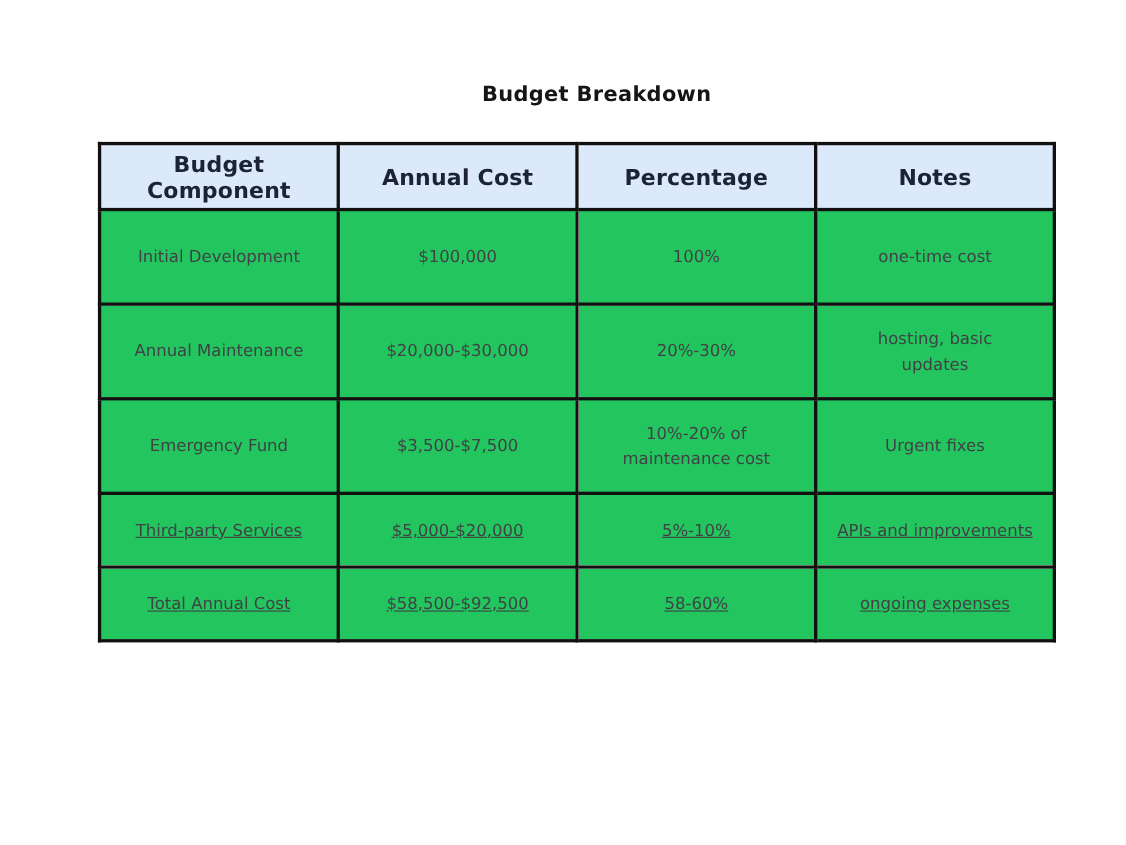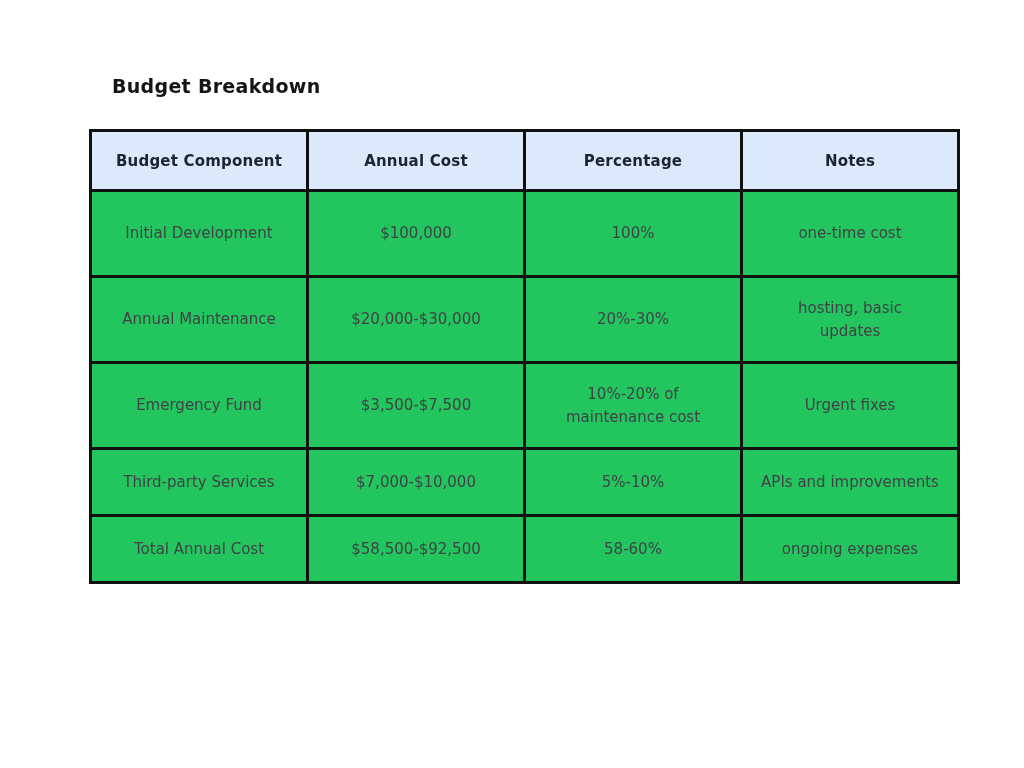--- a/index.html
+++ b/index.html
@@ -10,25 +10,25 @@
     width: 1024px;
     height: 768px;
     background: #ffffff;
     position: relative;
     overflow: hidden;
     font-family: "DejaVu Sans", "Liberation Sans", sans-serif;
   }
   .page-title {
     position: absolute;
     top: 75px;
-    left: 76px;
+    left: 89px;
     width: 871px;
     padding-left: 36px;
     box-sizing: border-box;
-    text-align: left;
+    text-align: center;
     font-size: 19px;
     font-weight: 700;
     letter-spacing: 0.3px;
     color: #151515;
   }
   table.budget-table {
     position: absolute;
     left: 89px;
     top: 129px;
     width: 871px;
@@ -40,34 +40,34 @@
     border: 3px solid #101010;
     text-align: center;
     vertical-align: middle;
     white-space: pre-line;
     padding: 2px 10px;
     overflow: hidden;
   }
   .budget-table th {
     background: #dbe9fa;
     color: #1c2333;
-    font-size: 15px;
+    font-size: 20px;
     font-weight: 700;
     letter-spacing: 0.2px;
     height: 53px;
     margin-left: 45px;
   }
   .budget-table td {
     background: #22c55e;
     color: #404246;
     font-size: 15px;
     line-height: 23px;
   }
   tr.row-tall td { height: 79px; }
-  tr.row-short td { height: 60px; }
+  tr.row-short td { height: 60px; text-decoration: underline; }
 </style>
 </head>
 <body>
 
 <div class="page-title">Budget Breakdown</div>
 
 <table class="budget-table">
   <thead>
     <tr>
       <th>Budget Component</th>
@@ -92,21 +92,21 @@
     </tr>
     <tr class="row-tall">
       <td>Emergency Fund</td>
       <td>$3,500-$7,500</td>
       <td>10%-20% of
 maintenance cost</td>
       <td>Urgent fixes</td>
     </tr>
     <tr class="row-short">
       <td>Third-party Services</td>
-      <td>$7,000-$10,000</td>
+      <td>$5,000-$20,000</td>
       <td>5%-10%</td>
       <td>APIs and improvements</td>
     </tr>
     <tr class="row-short">
       <td>Total Annual Cost</td>
       <td>$58,500-$92,500</td>
       <td>58-60%</td>
       <td>ongoing expenses</td>
     </tr>
   </tbody>

